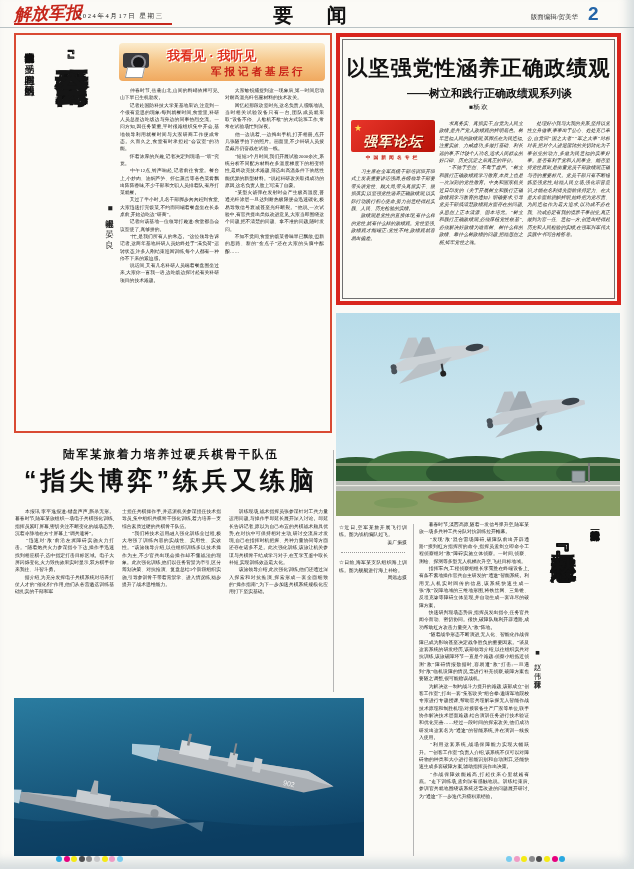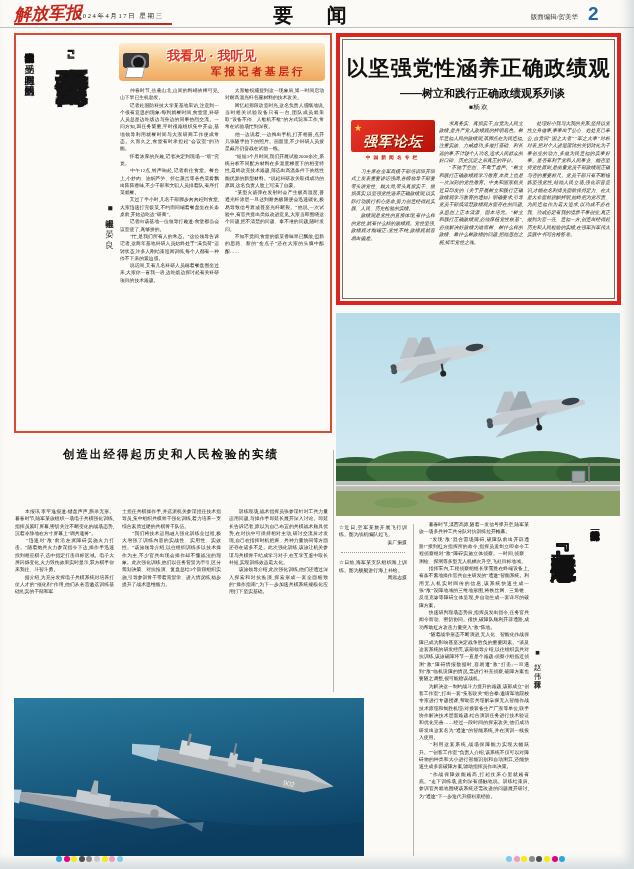--- a/index.html
+++ b/index.html
@@ -86,21 +86,21 @@
 　　回忆起那段攻坚时光,这名负责人感慨地说,当时相关试验设备只有一台,团队成员就采取“设备不停、人歇机不歇”的方式轮班工作,常常在试验场忙到深夜。
 　　他一边说着,一边掏出手机,打开相册,点开几张随手拍下的照片。画面里,不少科研人员披星戴月仍奋战在试验一线。
 　　“短短3个月时间,我们开展试验2000余次,系统分析不同配方材料在多温度梯度下的相变特性,最终攻克技术难题,筛选出高温条件下依然性能优异的新型材料。”说起科研攻关取得成功的原因,这名负责人脸上写满了自豪。
 　　“某型火箭弹在发射时会产生极高温度,普通光纤涂层一旦达到耐热极限便会迅速碳化,极易导致信号衰减甚至光纤断裂。”他说,一次试验中,有官兵提出类似改进意见,大家当即围绕这个问题,把不清楚的问题、拿不准的问题,随时发问。
 　　不知不觉间,食堂的饭菜香味早已飘散,但新的思路、新的“金点子”还在大家的头脑中酝酿……</div>
   </div>
 
   <div class="abs forumbox" style="left:336px;top:33px;width:277px;height:264px;">
     <div class="forum-inner">
       <div class="abs hei" style="left:0;top:14px;width:100%;text-align:center;font-size:21px;letter-spacing:1px;">以坚强党性涵养正确政绩观</div>
-      <div class="abs hei" style="left:4px;top:46px;width:100%;text-align:center;font-size:11px;">——树立和践行正确政绩观系列谈</div>
+      <div class="abs hei" style="left:11px;top:46px;width:100%;text-align:center;font-size:11px;">——树立和践行正确政绩观系列谈</div>
       <div class="abs" style="left:0;top:63px;width:100%;text-align:center;font-size:6.5px;color:#222;">■杨  欢</div>
 
       <div class="abs forum-logo" style="left:8px;top:80px;width:84px;height:32px;">
         <div class="abs" style="left:3px;top:3px;color:#ffd94d;font-size:9px;">★</div>
         <div class="abs forum-logo-txt" style="left:12px;top:13px;">强军论坛</div>
       </div>
       <div class="abs forum-logo-sub" style="left:8px;top:114px;width:84px;text-align:center;">中国新闻名专栏</div>
 
       <div class="abs jtext forum-body" style="left:8px;top:128px;width:84px;height:122px;">　　习主席在全军高级干部培训班开班式上发表重要讲话强调,各级领导干部要带头讲党性、顾大局,带头真抓实干、狠抓落实,以坚强党性涵养正确政绩观,以实际行动践行初心使命,努力创造经得起实践、人民、历史检验的实绩。
 　　政绩观是党性的直接体现,有什么样的党性,就有什么样的政绩观。党性坚强,政绩观才能端正;党性不纯,政绩观就容易出偏差。</div>
@@ -170,21 +170,22 @@
     <div class="dotline"></div>
     <div class="caption">
       <span>☆日前,海军某支队组织海上训练。图为舰艇进行海上补给。</span>
       <span class="credit">周远志摄</span>
     </div>
   </div>
 
   <div class="abs vrule" style="left:413px;top:524px;height:332px;"></div>
   <div class="abs vrule" style="left:332.5px;top:450px;height:242px;"></div>
 
-  <div class="abs hei" style="left:14px;top:447px;width:314px;text-align:center;font-size:11.5px;letter-spacing:2px;">创造出经得起历史和人民检验的实绩</div>
+  <div class="abs hei" style="left:14px;top:447px;width:314px;text-align:center;font-size:11.5px;letter-spacing:2px;">陆军某旅着力培养过硬兵棋骨干队伍</div>
+  <div class="abs hei" style="left:14px;top:464px;width:314px;text-align:center;font-size:25px;letter-spacing:4px;">“指尖博弈”练兵又练脑</div>
   <div class="abs jtext smallbody" style="left:15px;top:508px;width:99px;height:184px;">　　本报讯 李平逸报道:键盘声声,厮杀无形。暮春时节,陆军某旅组织一场电子兵棋强化训练,指挥员紧盯屏幕,密切关注不断变化的战场态势,沉着冷静地在方寸屏幕上“调兵遣将”。
 　　“迅速对‘敌’前沿左翼障碍实施火力打击。”随着炮兵火力参谋指令下达,操作手迅速找到相应棋子,选中指定打击目标区域。电子大屏闪烁变化,火力毁伤效果实时显示,双方棋手你来我往、斗智斗勇。
 　　据介绍,为充分发挥电子兵棋系统对培养打仗人才的“催化剂”作用,他们从各营遴选训练基础扎实的干部和军</div>
   <div class="abs jtext smallbody" style="left:122px;top:508px;width:99px;height:184px;">士担任兵棋操作手,并选派机关参谋担任技术指导员,集中组织兵棋骨干强化训练,着力培养一支综合素质过硬的兵棋骨干队伍。
 　　“我们将技术运用融入强化训练全过程,极大增强了训练内容的实战性、实用性、实效性。”该旅领导介绍,以往组织训练多以技术操作为主,不少官兵出现会操作却不懂战法的现象。此次强化训练,他们以任务背景为牵引,区分筹划决策、对抗推演、复盘总结3个阶段组织实施,引导参训骨干带着背景学、进入情况练,稳步提升了战术思维能力。</div>
   <div class="abs jtext smallbody" style="left:229px;top:508px;width:99px;height:184px;">　　训练现场,战术指挥员张参谋针对工兵力量运用问题,与操作手邱延长展开深入讨论。邱延长告诉记者,原以为自己布置的兵棋战术颇具优势,在对抗中可保持相对主动,研讨交流后才发现,自己在指挥时机把握、兵种力量协同等方面还存在诸多不足。此次强化训练,该旅让机关参谋与兵棋骨干结成学习对子,在互学互鉴中取长补短,实现训练效益最大化。
 　　该旅领导介绍,此次强化训练,他们还通过深入探索和对抗推演,探索形成一套全面细致的“操作指南”,为下一步加速兵棋系统规模化应用打下坚实基础。</div>
 
   <div class="abs" style="left:14px;top:698px;width:350px;height:158px;">
     <svg width="350" height="158" viewBox="0 0 350 158" xmlns="http://www.w3.org/2000/svg">

